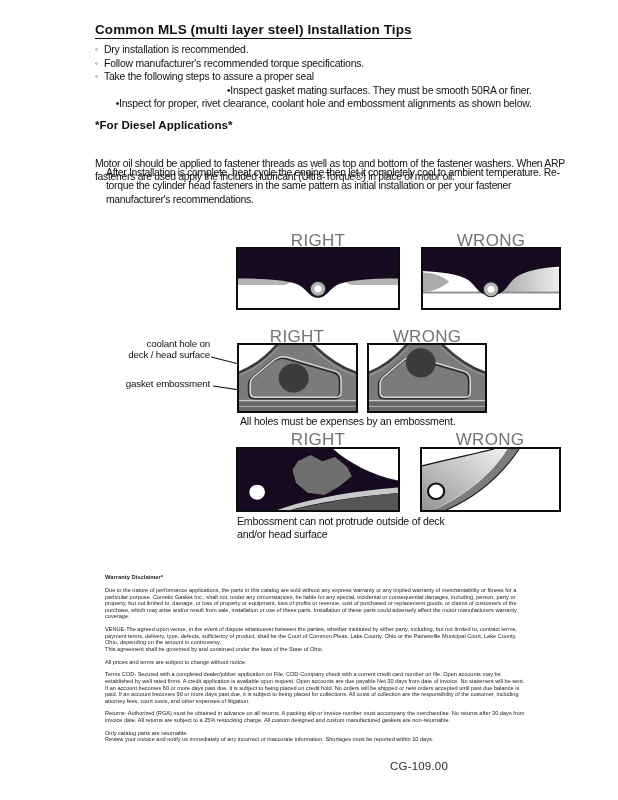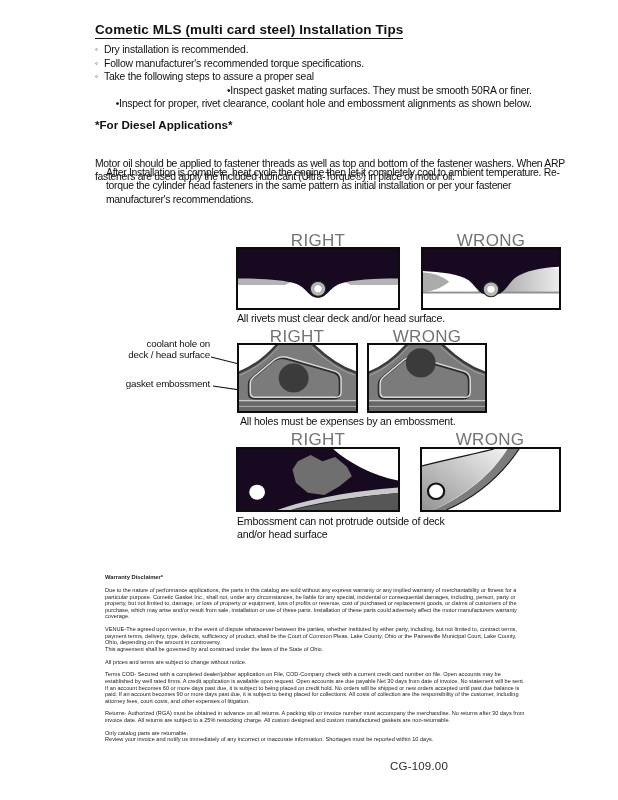--- a/index.html
+++ b/index.html
@@ -26,21 +26,21 @@
   .legal p{margin:0 0 6.3px 0;}
   .legal p.tight{margin-bottom:0;}
   .legal .lhead{font-weight:bold;font-size:5.8px;margin-bottom:6.5px;}
   .doccode{left:390px;top:760px;font-size:11.5px;color:#2b2b2b;letter-spacing:.2px;}
 </style>
 </head>
 <body>
 
 <div class="page">
 
-  <div class="abs title">Cometic MLS (multi card steel) Installation Tips</div>
+  <div class="abs title">Common MLS (multi layer steel) Installation Tips</div>
 
   <div class="abs tips">
     <div class="bullet"><span class="mark">◦</span><span>Dry installation is recommended.</span></div>
     <div class="bullet"><span class="mark">◦</span><span>Follow manufacturer's recommended torque specifications.</span></div>
     <div class="bullet"><span class="mark">◦</span><span>Take the following steps to assure a proper seal</span></div>
     <div class="bullet sub"><span class="mark">•</span><span>Inspect gasket mating surfaces.  They must be smooth 50RA or finer.</span></div>
     <div class="bullet sub"><span class="mark">•</span><span>Inspect for proper, rivet clearance, coolant hole and embossment alignments as shown below.</span></div>
   </div>
 
   <div class="abs diesel-head">*For Diesel Applications*</div>
@@ -72,21 +72,20 @@
       <rect x="0" y="0" width="140" height="63" fill="#ffffff"></rect>
       <path d="M0 25 C10 25 20 29 27 35 C19 42 9 45.5 0 46 Z" fill="#ababab"></path>
       <path d="M56 46 C68 35 82 23 98 21 C113 19.5 130 20 140 21.5 L140 46 Z" fill="url(#g1)"></path>
       <rect x="0" y="45.5" width="140" height="2" fill="#8f8f8f"></rect>
       <path d="M0 0 H140 V19 C119 20 105 24 96 30 C86 37.5 85 49.5 70 49.5 C56.5 49.5 55.5 40 47 33.5 C37 26.5 18 24.5 0 23.5 Z" fill="#170a20"></path>
       <circle cx="70" cy="43" r="8" fill="#b9b9b9" stroke="#222" stroke-width="1.3"></circle>
       <circle cx="70" cy="43" r="4.4" fill="#ffffff" stroke="#888" stroke-width="0.7"></circle>
     </svg>
   </div>
 
-  <div class="abs caption" style="left:237px;top:312px;">All rivets must clear deck and/or head surface.</div>
 
   <div class="abs dlabel" style="left:297px;top:327px;">RIGHT</div>
   <div class="abs dlabel" style="left:427px;top:327px;">WRONG</div>
 
   <div class="abs calloutlbl" style="top:338px;">
     <div>coolant hole on</div>
     <div>deck / head surface</div>
   </div>
   <div class="abs calloutlbl" style="top:378px;">gasket embossment</div>
 

